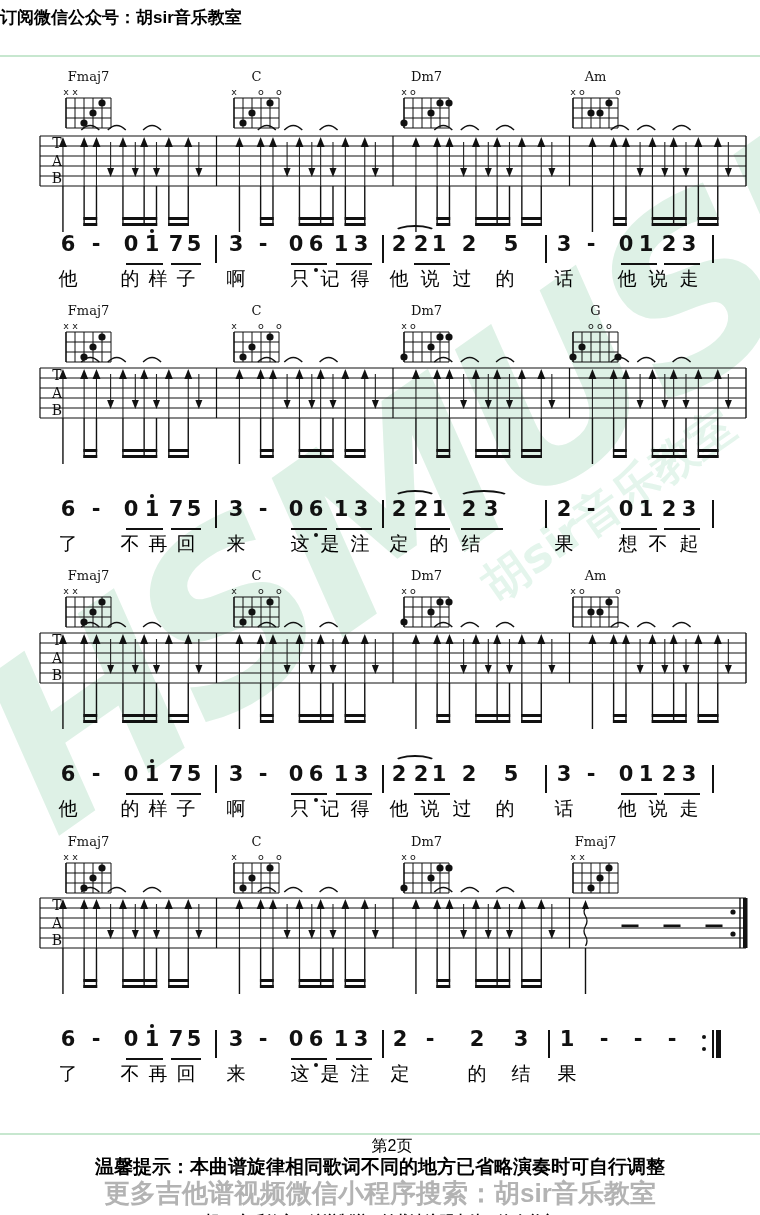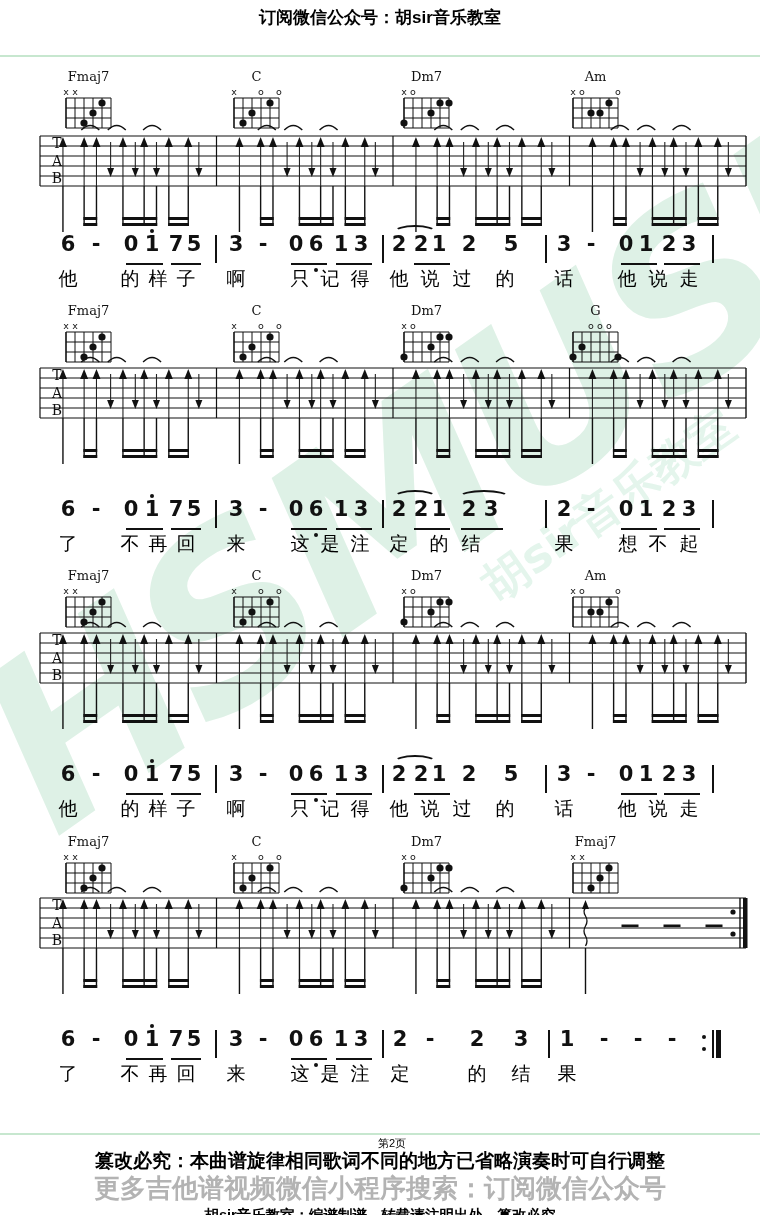--- a/index.html
+++ b/index.html
@@ -6,25 +6,25 @@
   .page{position:relative;width:760px;height:1215px;background:#fff;overflow:hidden;
         font-family:"Liberation Sans","DejaVu Sans",sans-serif;color:#111;}
   .layer-content{position:absolute;inset:0;z-index:2;}
   .layer-watermark{position:absolute;inset:0;z-index:1;pointer-events:none;}
   .wm-big{position:absolute;left:-70px;top:660px;font-family:"DejaVu Sans",sans-serif;
           font-weight:bold;font-style:italic;font-size:235px;letter-spacing:-10px;
           color:#def1e6;transform:rotate(-35deg);transform-origin:left top;white-space:nowrap;}
   .wm-small{position:absolute;left:470px;top:565px;font-family:"DejaVu Sans",sans-serif;
           font-weight:bold;font-size:46px;color:#e4f5ec;transform:rotate(-35deg);
           transform-origin:left top;white-space:nowrap;}
-  .hdr{position:absolute;left:0;top:6px;width:760px;text-align:center;font-weight:bold;
+  .hdr{position:absolute;left:0;top:6px;width:760px;text-align:left;font-weight:bold;
        font-size:17px;line-height:1.4;color:#000;}
   .green-rule{position:absolute;left:0;width:760px;height:2px;}
   .ftr{position:absolute;left:0;width:760px;text-align:center;color:#000;}
-  .ftr .pagenum{font-size:11px;line-height:1.1;padding-left:24px;}
+  .ftr .pagenum{font-size:16px;line-height:1.1;padding-left:24px;}
   .ftr .tip{font-size:19px;font-weight:bold;line-height:1.25;}
   .ftr .promo{font-size:26px;font-weight:bold;line-height:1.2;}
   .ftr .credit{font-size:14.5px;font-weight:bold;line-height:1.6;}
   .melody,.lyrics{position:absolute;left:0;width:760px;}
   .melody{height:44px;}
   .lyrics{height:26px;}
   .m-note{position:absolute;top:4px;transform:translateX(-50%);font-size:21px;font-weight:bold;
           font-family:"DejaVu Sans",sans-serif;line-height:1;}
   .m-bar{position:absolute;top:5px;width:2px;height:28px;background:#111;}
   .m-under{position:absolute;top:33px;height:2px;background:#111;}
@@ -1227,18 +1227,18 @@
           <span class="lyr" style="left: 400px;">定</span>
           <span class="lyr" style="left: 477px;">的</span>
           <span class="lyr" style="left: 521px;">结</span>
           <span class="lyr" style="left: 567px;">果</span>
         </div>
       </div>
 
     <div class="green-rule" id="rule-bottom" style="top: 1133px; background: rgb(199, 231, 207);"></div>
     <div class="ftr" id="footer" style="top: 1137px;">
       <div class="pagenum">第2页</div>
-      <div class="tip">篡改必究：本曲谱旋律相同歌词不同的地方已省略演奏时可自行调整</div>
-      <div class="promo" id="promo" style="color: rgb(179, 179, 179);">更多吉他谱视频微信小程序搜索：订阅微信公众号</div>
+      <div class="tip">温馨提示：本曲谱旋律相同歌词不同的地方已省略演奏时可自行调整</div>
+      <div class="promo" id="promo" style="color: rgb(179, 179, 179);">更多吉他谱视频微信小程序搜索：胡sir音乐教室</div>
       <div class="credit">胡sir音乐教室：编谱制谱，转载请注明出处，篡改必究</div>
     </div>
   </div>
 </div>
 
 </body></html>

